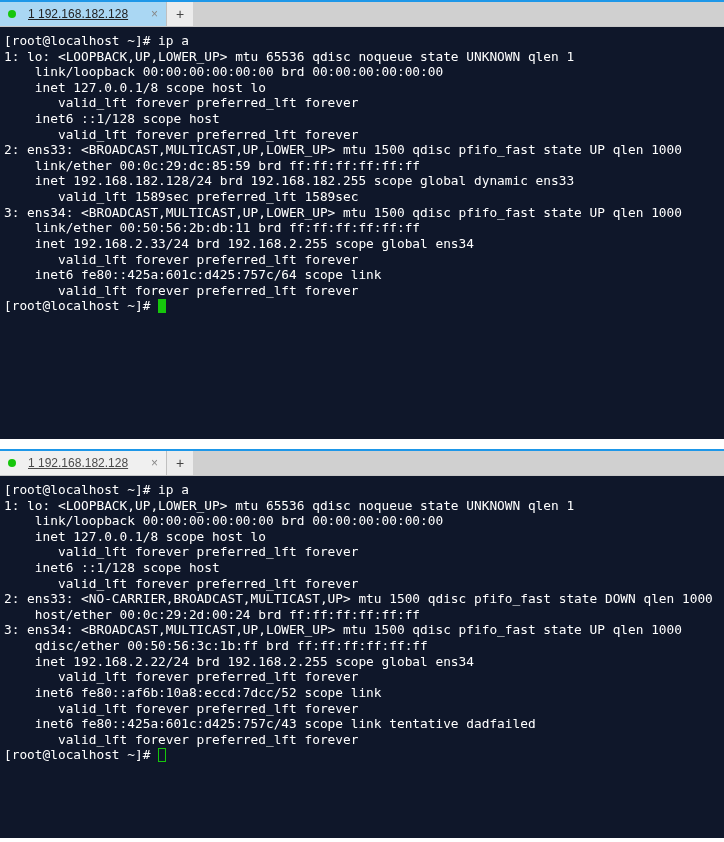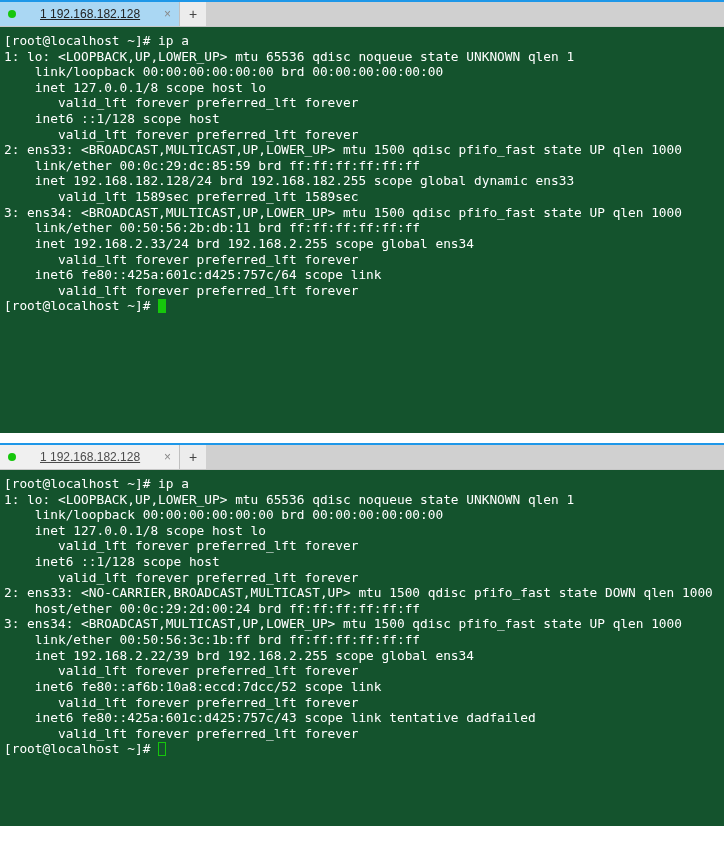--- a/index.html
+++ b/index.html
@@ -1,27 +1,27 @@
 <!DOCTYPE html>
 <html><head>
 <meta charset="utf-8">
 <style>
   html,body{margin:0;padding:0;font-family:"DejaVu Sans Mono","Consolas","Menlo",monospace;font-size:12.8px;background:#ffffff;color:#ffffff}
   .window{width:724px;background:#000000;}
   .space{height:10px;background:#ffffff;}
   .tabbar{height:24px;background:#d0d0d0;border-top:2px solid #1e97e8;display:flex;align-items:stretch;}
   .tabbar.blue-border{border-top:2px solid #1e97e8}
-  .tab{display:flex;align-items:center;gap:24px;padding:0 8px;font-family:Arial,Helvetica,sans-serif;font-size:12px;color:#4b4b4b;position:relative;min-width:150px;}
+  .tab{display:flex;align-items:center;gap:12px;padding:0 8px;font-family:Arial,Helvetica,sans-serif;font-size:12px;color:#4b4b4b;position:relative;min-width:150px;}
   .tab.active{background:#aad7f3;color:#222;}
   .tab.off{background:#f0f0f0;}
   .tab .dot{width:8px;height:8px;border-radius:50%;background:#16c60c;display:inline-block;}
   .tab .title{text-decoration:underline;}
   .tab .x{margin-left:auto;color:#888;cursor:pointer;}
   .newtab{width:26px;display:flex;align-items:center;justify-content:center;background:#ececec;border-left:1px solid #c0c0c0;color:#444;font-family:Arial;font-size:14px;cursor:pointer;}
-  .term{padding:6px 4px 10px 4px;white-space:pre;line-height:1.22;background:#14532d;color:#fff;min-height:190px;}
+  .term{padding:6px 4px 16px 4px;white-space:pre;line-height:1.22;background:#0f172a;color:#fff;min-height:190px;}
   .term.t1{min-height:390px;}
   .term.t2{min-height:340px;}
   .green-cursor{display:inline-block;width:8px;height:14px;background:#16c60c;vertical-align:text-bottom;}
   .green-cursor.outline{background:transparent;border:1px solid #16c60c;box-sizing:border-box}
   .sep{height:1px;background:#c7c7c7}
 </style>
 </head>
 <body>
 
 <div class="window">
@@ -69,21 +69,21 @@
   <div class="term t2"><span><span>[root@localhost ~]# </span><span>ip a</span></span>
 <span>1: lo: &lt;LOOPBACK,UP,LOWER_UP&gt; mtu 65536 qdisc noqueue state UNKNOWN qlen 1</span>
 <span>    link/loopback 00:00:00:00:00:00 brd 00:00:00:00:00:00</span>
 <span>    inet 127.0.0.1/8 scope host lo</span>
 <span>       valid_lft forever preferred_lft forever</span>
 <span>    inet6 ::1/128 scope host</span>
 <span>       valid_lft forever preferred_lft forever</span>
 <span>2: ens33: &lt;NO-CARRIER,BROADCAST,MULTICAST,UP&gt; mtu 1500 qdisc pfifo_fast state DOWN qlen 1000</span>
 <span>    host/ether 00:0c:29:2d:00:24 brd ff:ff:ff:ff:ff:ff</span>
 <span>3: ens34: &lt;BROADCAST,MULTICAST,UP,LOWER_UP&gt; mtu 1500 qdisc pfifo_fast state UP qlen 1000</span>
-<span>    link/ether 00:50:56:3c:1b:ff brd ff:ff:ff:ff:ff:ff</span>
-<span>    inet 192.168.2.22/39 brd 192.168.2.255 scope global ens34</span>
+<span>    qdisc/ether 00:50:56:3c:1b:ff brd ff:ff:ff:ff:ff:ff</span>
+<span>    inet 192.168.2.22/24 brd 192.168.2.255 scope global ens34</span>
 <span>       valid_lft forever preferred_lft forever</span>
 <span>    inet6 fe80::af6b:10a8:eccd:7dcc/52 scope link</span>
 <span>       valid_lft forever preferred_lft forever</span>
 <span>    inet6 fe80::425a:601c:d425:757c/43 scope link tentative dadfailed</span>
 <span>       valid_lft forever preferred_lft forever</span>
 <span><span>[root@localhost ~]# </span><span class="green-cursor outline"></span></span></div>
 </div>
 
 </body></html>

